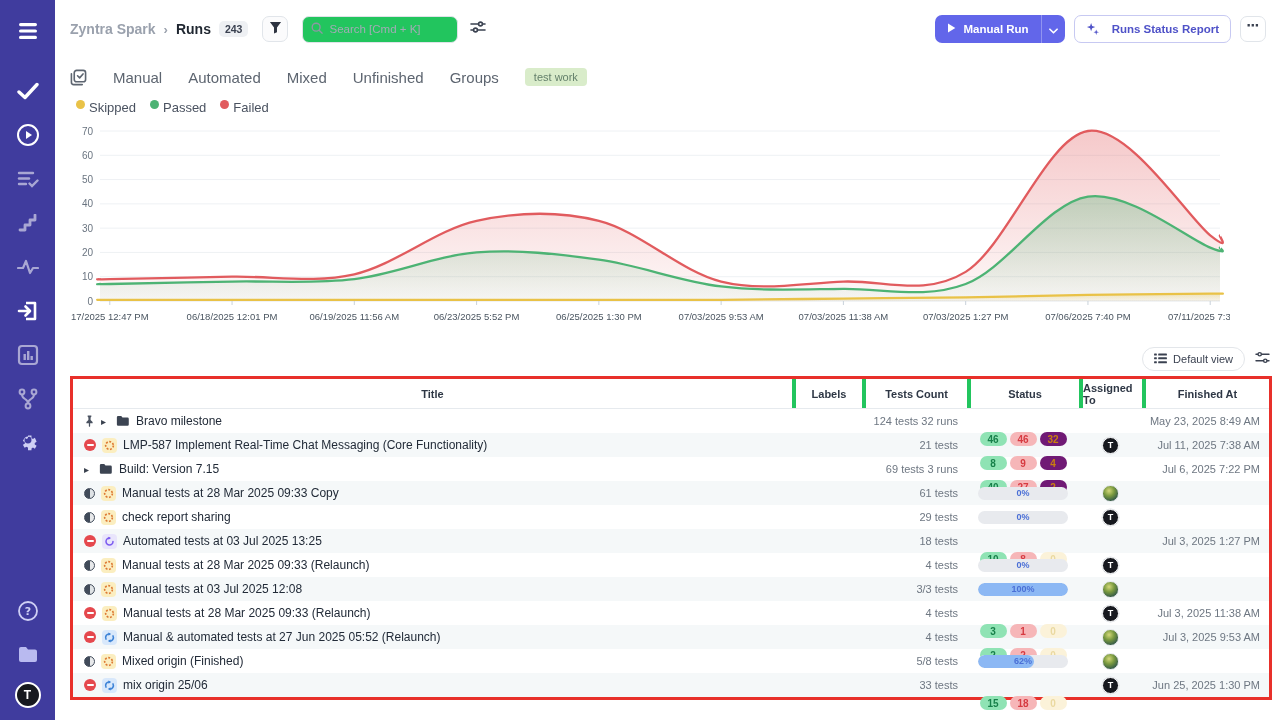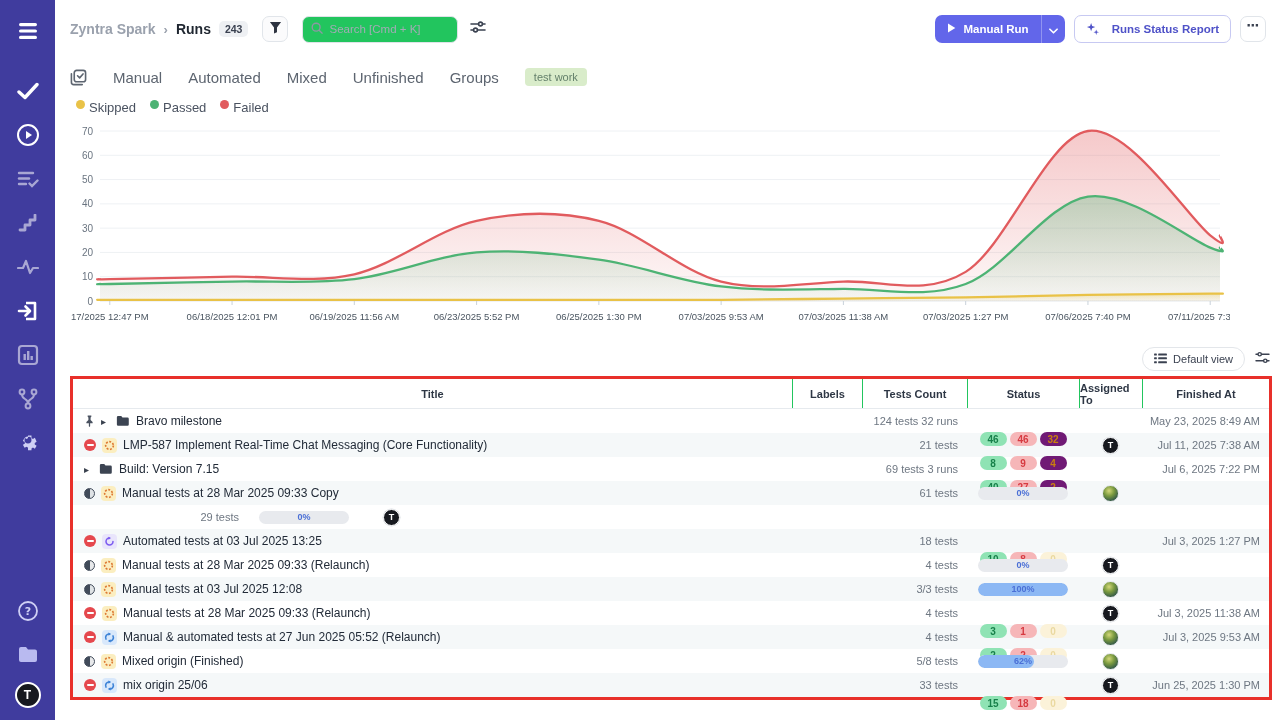--- a/index.html
+++ b/index.html
@@ -68,21 +68,21 @@
 
   
   .view-controls { display:flex; justify-content:flex-end; align-items:center; gap:10px; padding:4px 10px 5px 0; }
   .btn-view { height:24px; border:1px solid #e3e6ea; background:#fff; border-radius:12px; font-size:11px;
     color:#3a4150; display:flex; align-items:center; gap:6px; padding:0 11px; cursor:pointer; font-family:inherit; }
 
   
   .table-outer { margin:0 8px 0 15px; border:3px solid #e8302a; }
   .thead { display:flex; height:30px; align-items:stretch; background:#fff; border-bottom:1px solid #e6eaee; }
   .th { display:flex; align-items:center; justify-content:center; font-size:11px; font-weight:bold; color:#2e3745; }
-  .th + .th { border-left:1px solid #22c55e; }
+  .th + .th { border-left:4px solid #22c55e; }
   .th-title { flex:1; }
   .th-labels { width:70px; }
   .th-tests { width:105px; }
   .th-status { width:112px; }
   .th-assigned { width:63px; }
   .th-finished { width:127px; }
   .trow { display:flex; height:24px; align-items:center; cursor:pointer; background:#fff; }
   .trow.alt { background:#f5f8f9; }
   .cell { display:flex; align-items:center; height:100%; }
   .c-title { flex:1; gap:6px; padding-left:11px; overflow:hidden; }
@@ -512,20 +512,29 @@
                 <span class="fill" style="width: 0%;"></span>
                 <span class="plabel">0%</span>
               </span>
             </div>
             <div class="cell c-assigned">
               <span class="avatar av-green"></span>
             </div>
             <div class="cell c-finished"></div>
           </div>
           <div class="trow">
+            <div class="cell c-title">
+              <span class="icon-half"></span>
+              <span class="type-ic type-manual">
+                <svg width="11" height="11" viewBox="0 0 12 12">
+                  <circle cx="6" cy="6" r="4.2" fill="none" stroke="#dd7a33" stroke-width="1.8" stroke-dasharray="2.1,1.7"></circle>
+                </svg>
+              </span>
+              <span class="title-text">check report sharing</span>
+            </div>
             <div class="cell c-labels"></div>
             <div class="cell c-tests">29 tests</div>
             <div class="cell c-status">
               <span class="progress">
                 <span class="fill" style="width: 0%;"></span>
                 <span class="plabel">0%</span>
               </span>
             </div>
             <div class="cell c-assigned">
               <span class="avatar av-dark">T</span>

